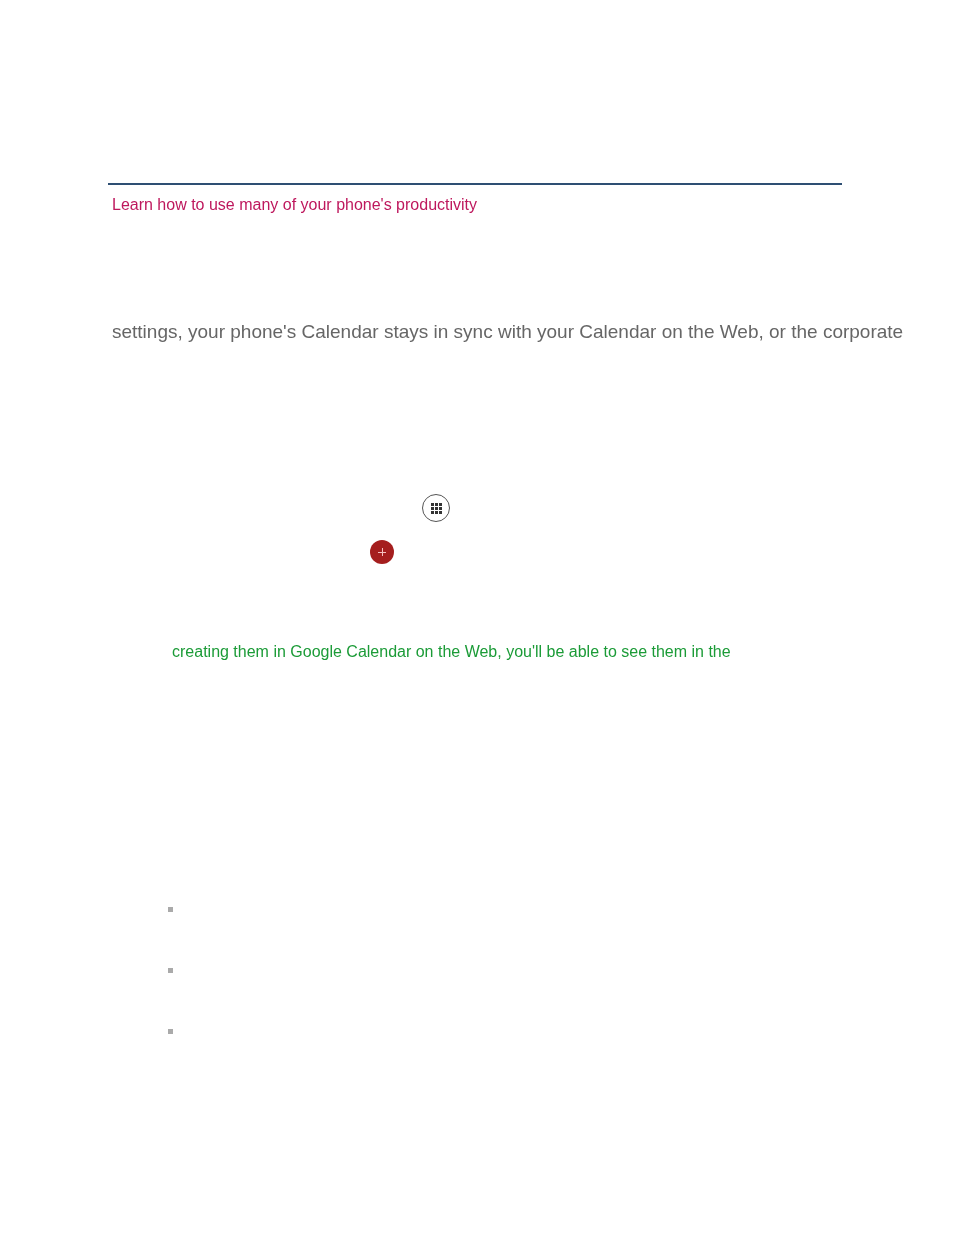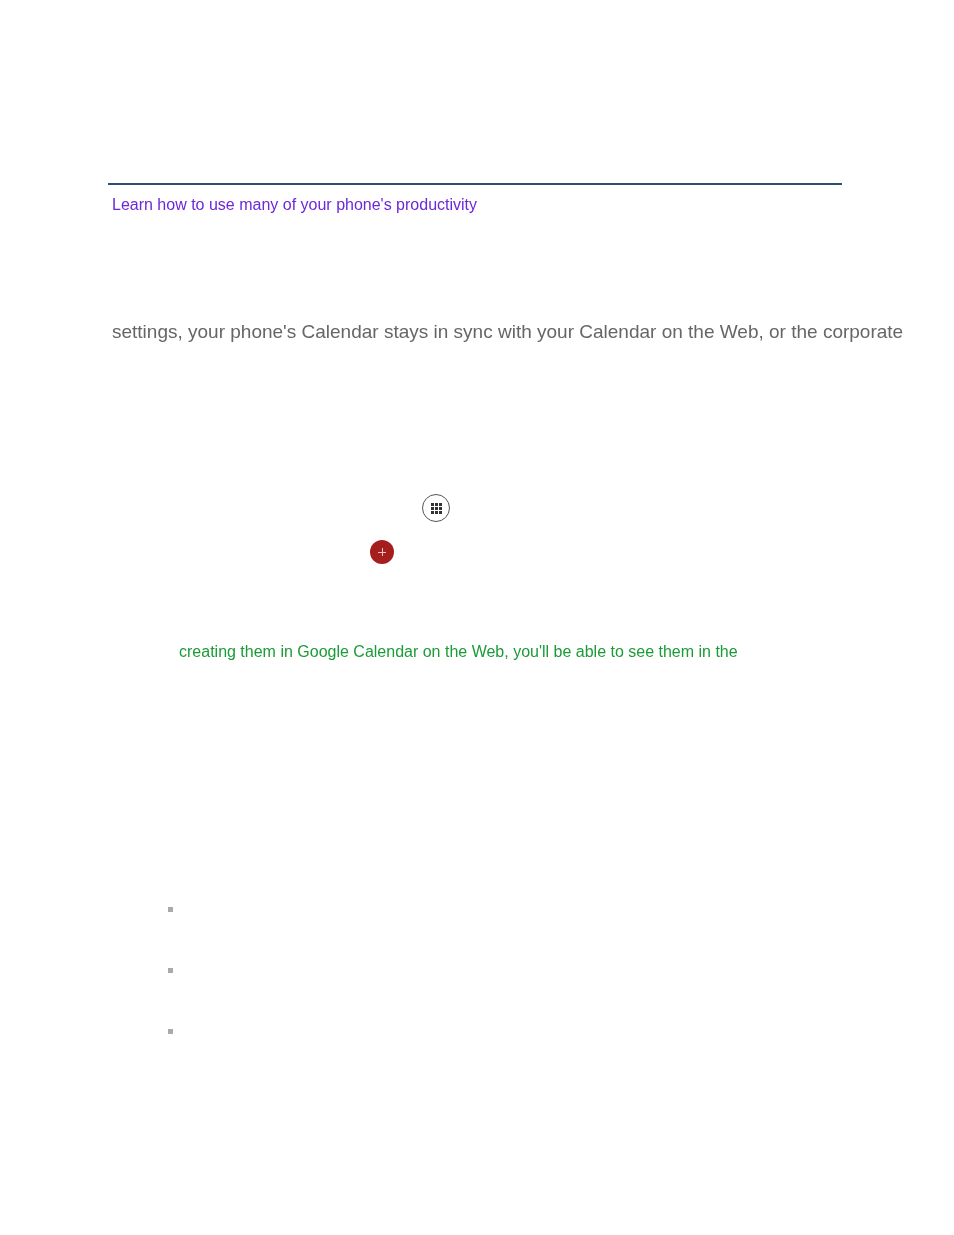--- a/index.html
+++ b/index.html
@@ -21,21 +21,21 @@
       top: 183px;
       width: 734px;
       height: 2px;
       background: #2e4f73;
     }
     .intro-text {
       position: absolute;
       left: 112px;
       top: 196px;
       font-size: 16px;
-      color: #6d28d9;
+      color: #be185d;
     }
     .mid-text {
       position: absolute;
       left: 112px;
       top: 321px;
       font-size: 19px;
       color: #666666;
     }
     .apps-icon-wrap {
       position: absolute;
@@ -80,21 +80,21 @@
       background: #f5c0c0;
     }
     .red-fab .plus-v {
       position: absolute;
       width: 1px;
       height: 8px;
       background: #f5c0c0;
     }
     .green-text {
       position: absolute;
-      left: 179px;
+      left: 172px;
       top: 643px;
       font-size: 16px;
       color: #1b9b37;
     }
     .bullet {
       position: absolute;
       width: 5px;
       height: 5px;
       background: #aaaaaa;
     }

